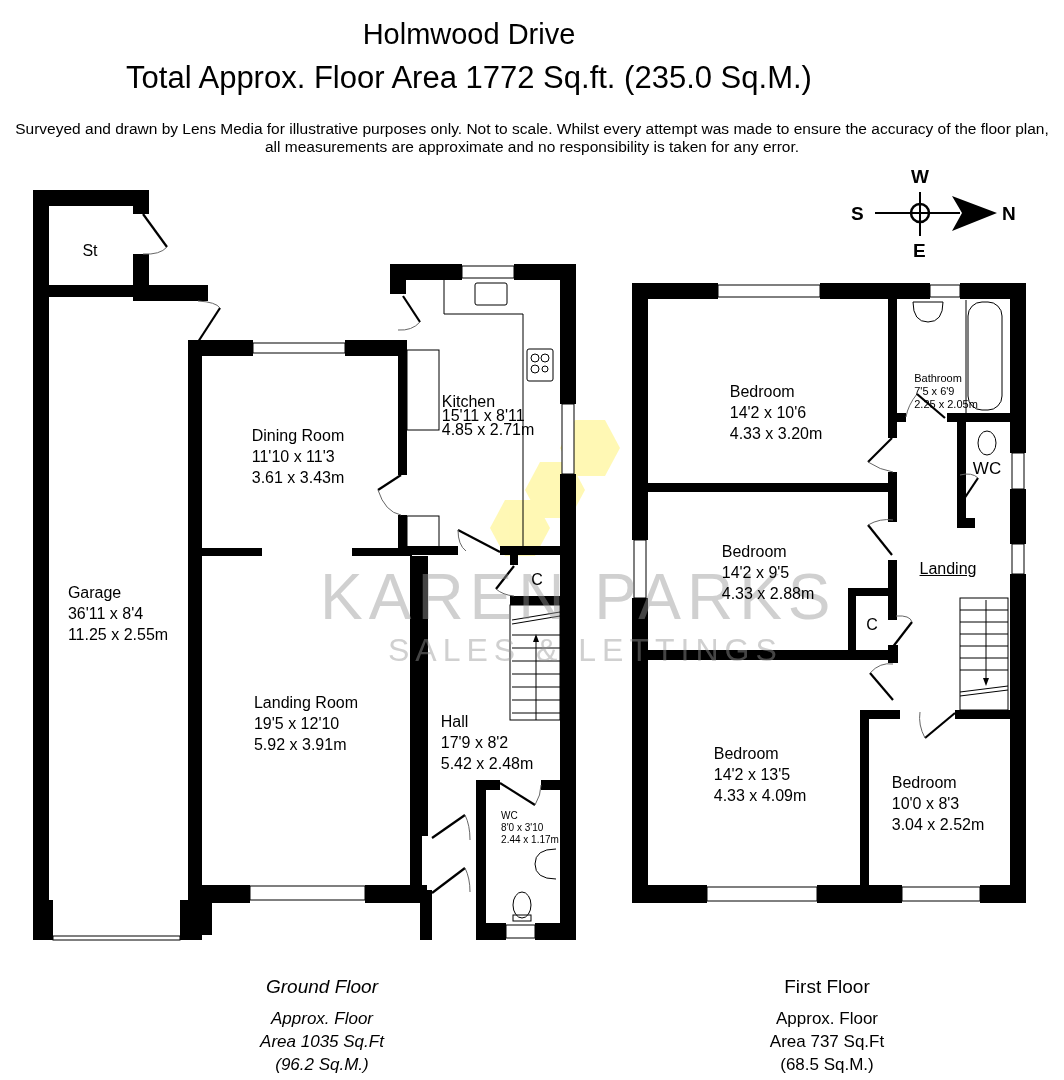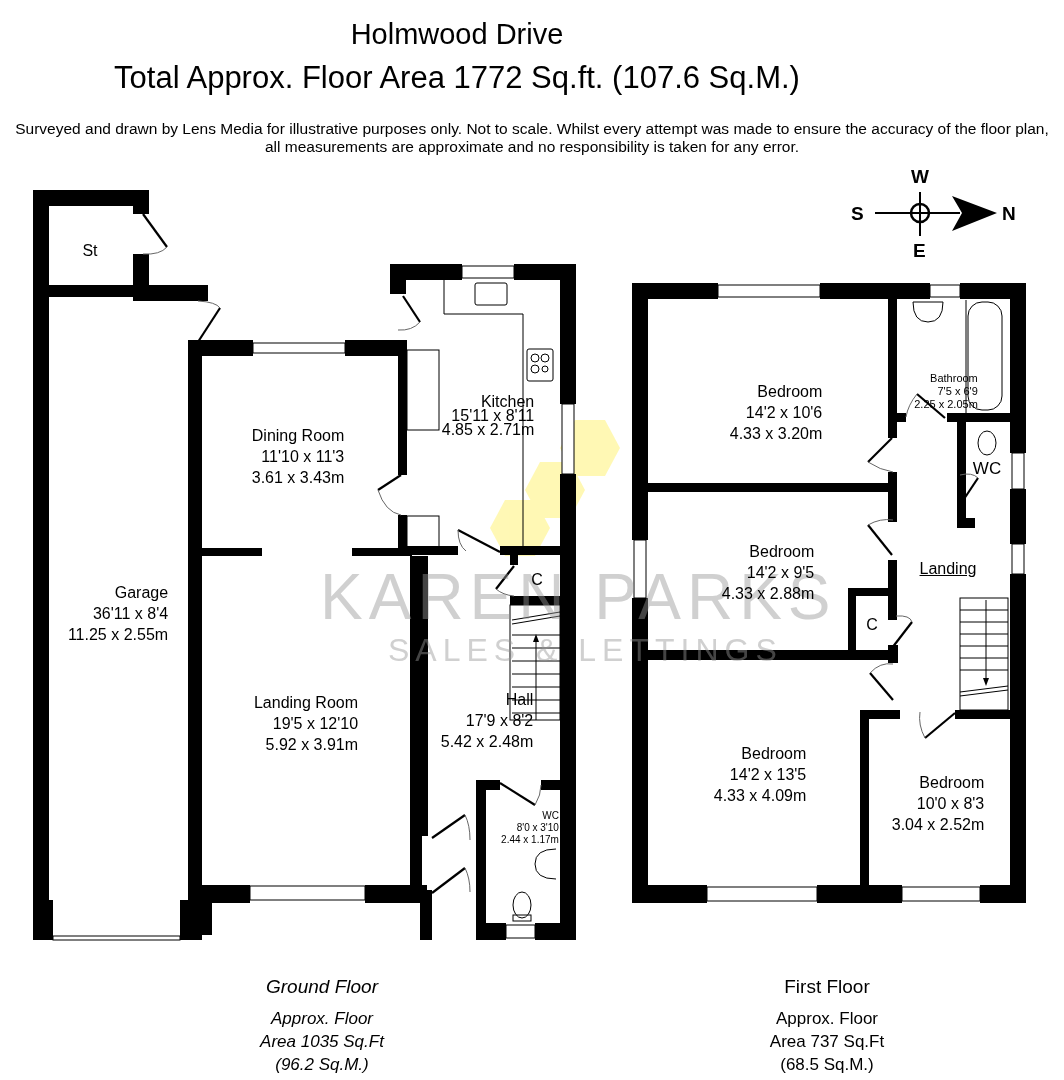--- a/index.html
+++ b/index.html
@@ -1,42 +1,42 @@
 <!DOCTYPE html>
 <html><head>
 <meta charset="utf-8">
 <style>
   html, body { margin: 0; padding: 0; background: #ffffff; }
   body { width: 1064px; height: 1080px; position: relative; overflow: hidden;
          font-family: "Liberation Sans", sans-serif; color: #000; }
-  .title { position: absolute; left: 3px; width: 908px; text-align: center; }
+  .title { position: absolute; left: 15px; width: 908px; text-align: center; }
   #t1 { top: 18px; font-size: 29px; }
   #t2 { top: 60px; font-size: 31px; }
   .disc { position: absolute; left: 0; width: 1064px; text-align: center; font-size: 15.5px; line-height: 21px; }
   #d1 { top: 118px; } #d2 { top: 136px; }
   svg#plan { position: absolute; left: 0; top: 0; }
   .wall { fill: #000; }
   .thin { stroke: #000; stroke-width: 1; fill: none; }
   .door { stroke: #000; stroke-width: 2.2; fill: none; }
   .arc { stroke: #666; stroke-width: 1; fill: none; }
   .win { fill: #fff; stroke: #000; stroke-width: 1; }
-  .lbl { position: absolute; text-align: right; font-size: 16px; line-height: 21px; transform: translateX(-50%); white-space: nowrap; }
+  .lbl { position: absolute; text-align: left; font-size: 16px; line-height: 21px; transform: translateX(-50%); white-space: nowrap; }
   .lbl.small { font-size: 11px; line-height: 13px; }
   .lbl.big { font-size: 17px; line-height: 22px; }
   .compass { position: absolute; font-weight: bold; font-size: 19px; }
   .floorcap { position: absolute; text-align: center; transform: translateX(-50%); white-space: nowrap; }
   .floorcap .name { font-size: 19px; margin-bottom: 9px; }
   .floorcap .area { font-size: 17px; line-height: 23px; }
   .wm { position: absolute; color: rgba(150,150,150,0.45); letter-spacing: 6px; white-space: nowrap; }
 </style>
 </head>
 <body>
 
 <div class="title" id="t1">Holmwood Drive</div>
-<div class="title" id="t2">Total Approx. Floor Area 1772 Sq.ft. (107.6 Sq.M.)</div>
+<div class="title" id="t2">Total Approx. Floor Area 1772 Sq.ft. (235.0 Sq.M.)</div>
 <div class="disc" id="d1">Surveyed and drawn by Lens Media for illustrative purposes only. Not to scale. Whilst every attempt was made to ensure the accuracy of the floor plan,</div>
 <div class="disc" id="d2">all measurements are approximate and no responsibility is taken for any error.</div>
 
 <svg id="plan" width="1064" height="1080" viewBox="0 0 1064 1080">
 
   <g fill="#fff7a8" opacity="0.85">
     <polygon points="575,420 605,420 620,448 605,476 575,476 560,448"></polygon>
     <polygon points="540,462 570,462 585,490 570,518 540,518 525,490"></polygon>
     <polygon points="505,500 535,500 550,528 535,556 505,556 490,528"></polygon>
   </g>
@@ -257,21 +257,21 @@
   <div>11'10 x 11'3</div>
   <div>3.61 x 3.43m</div>
 </div>
 
 <div class="lbl" style="left:306px;top:692px;">
   <div>Landing Room</div>
   <div>19'5 x 12'10</div>
   <div>5.92 x 3.91m</div>
 </div>
 
-<div class="lbl" style="left:487px;top:689px;">
+<div class="lbl" style="left:487px;top:711px;">
   <div>Hall</div>
   <div>17'9 x 8'2</div>
   <div>5.42 x 2.48m</div>
 </div>
 
 <div class="lbl small" style="left:530px;top:810px;font-size:10px;line-height:12px;">
   <div>WC</div>
   <div>8'0 x 3'10</div>
   <div>2.44 x 1.17m</div>
 </div>

